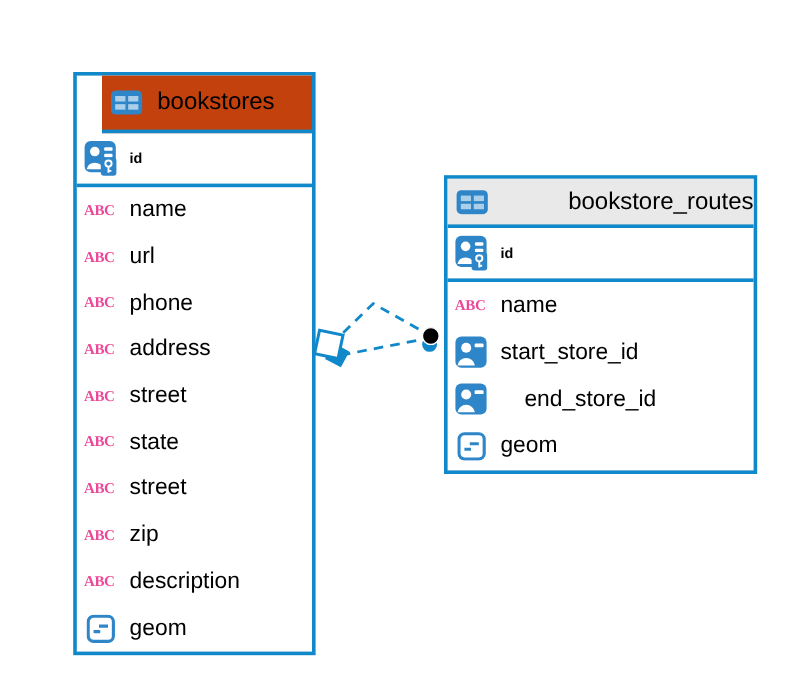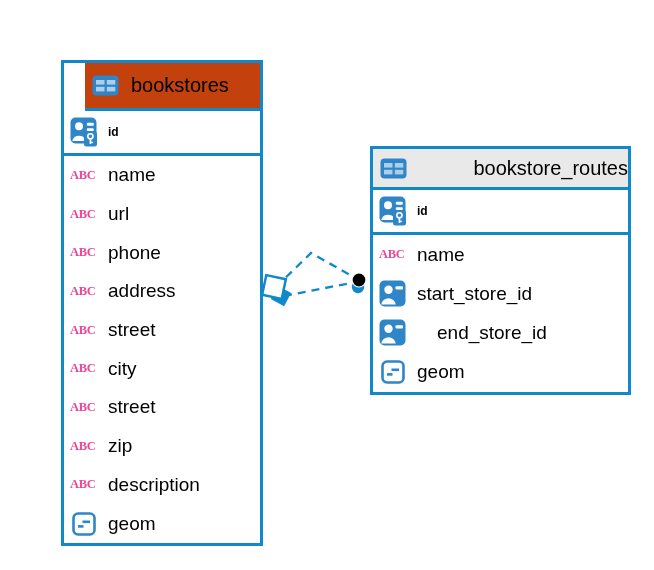--- a/index.html
+++ b/index.html
@@ -85,21 +85,21 @@
       <div class="frow" style="height:38.7px;">
         <span class="islot">
             <span class="abc">ABC</span>
           </span>
         <span class="fname">street</span>
       </div>
       <div class="frow" style="height:38.7px;">
         <span class="islot">
             <span class="abc">ABC</span>
           </span>
-        <span class="fname">city</span>
+        <span class="fname">state</span>
       </div>
       <div class="frow" style="height:38.7px;">
         <span class="islot">
             <span class="abc">ABC</span>
           </span>
         <span class="fname">street</span>
       </div>
       <div class="frow" style="height:38.7px;">
         <span class="islot">
             <span class="abc">ABC</span>

